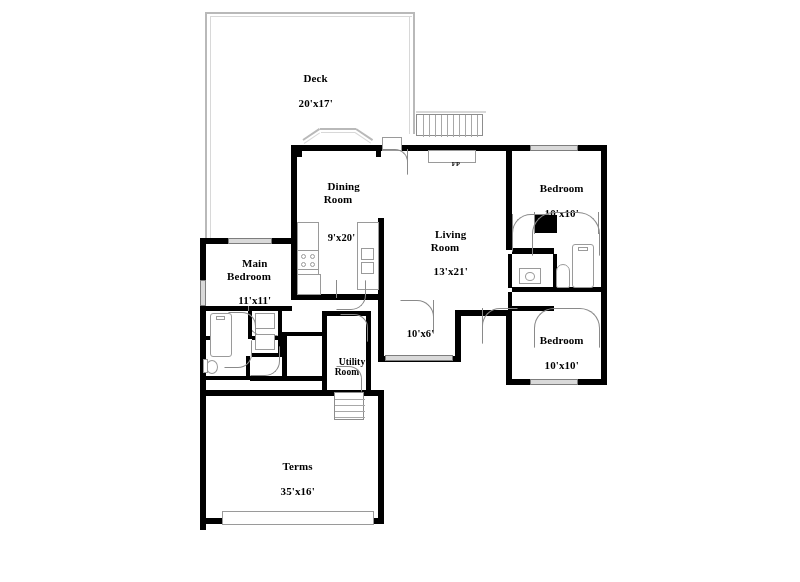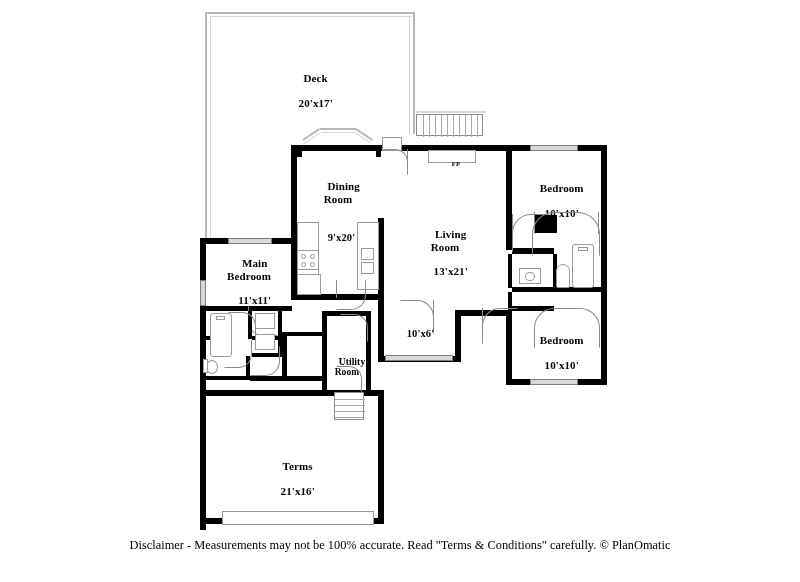--- a/index.html
+++ b/index.html
@@ -252,19 +252,18 @@
   <div class="fix" style="left:310px;top:262px;width:5px;height:5px;border-radius:50%;"></div>
   <div class="fix" style="left:297px;top:274px;width:24px;height:21px;"></div>
   <div class="fix" style="left:357px;top:222px;width:22px;height:68px;"></div>
   <div class="fix" style="left:361px;top:248px;width:13px;height:12px;"></div>
   <div class="fix" style="left:361px;top:262px;width:13px;height:12px;"></div>
   <div class="arc" style="left:336px;top:280px;width:30px;height:30px;border-color:transparent #8a8a8a #8a8a8a transparent;border-radius:0 0 50% 0;"></div>
   <div class="leaf" style="left:336px;top:280px;width:1px;height:18px;"></div>
 
   <div class="lbl r" style="left:238px;top:448px;width:108px;">
     <span>Terms</span><br>
-    <span>21'x16'</span>
+    <span>35'x16'</span>
   </div>
   <div class="fix" style="left:222px;top:511px;width:152px;height:14px;"></div>
 
-  <div class="disclaimer">Disclaimer - Measurements may not be 100% accurate. Read "Terms &amp; Conditions" carefully. © PlanOmatic</div>
 
 </div>
 
 </body></html>

